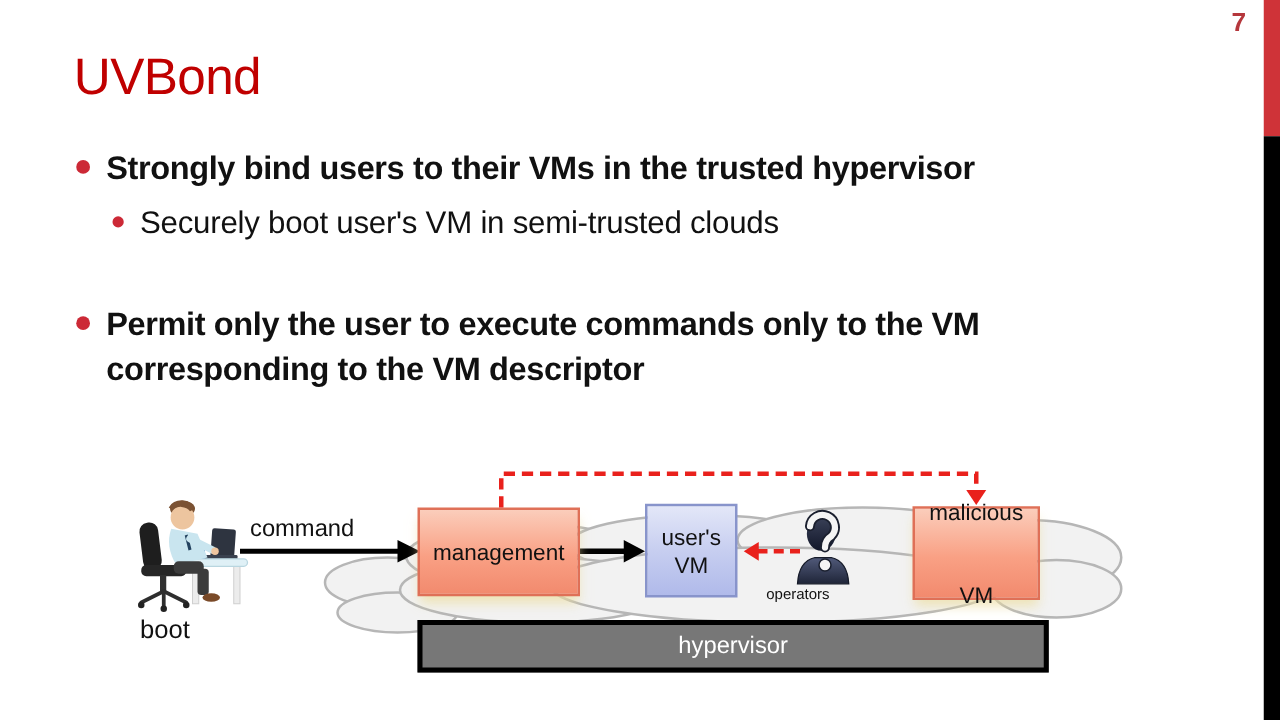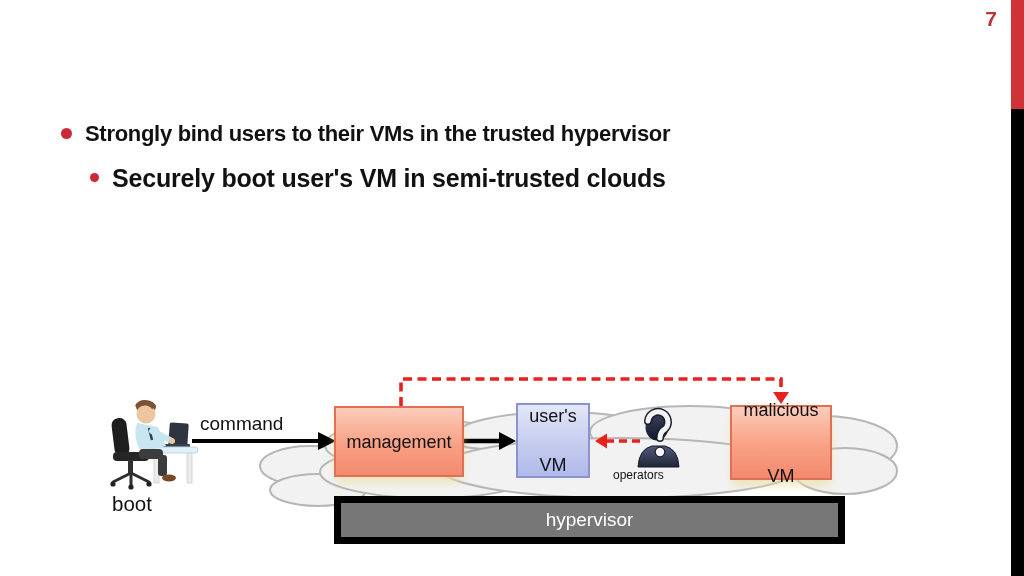--- a/index.html
+++ b/index.html
@@ -12,65 +12,70 @@
   .pagenum{position:absolute;left:978px;top:7px;width:26px;text-align:center;
            font-size:21px;font-weight:bold;color:#b5373c;}
   
   .title{position:absolute;left:59px;top:38px;font-size:41px;letter-spacing:-0.5px;
          color:var(--title-red,#c00000);}
   
   .brow{position:absolute;}
   .brow .dot{position:absolute;border-radius:50%;background:var(--bullet-red,#cc2936);}
   .l1{left:61px;}
   .l1 .dot{width:11px;height:11px;left:0;top:12px;}
-  .l1 .btext{margin-left:24px;font-weight:bold;font-size:22px;line-height:36px;letter-spacing:-0.3px;}
+  .l1 .btext{margin-left:24px;font-weight:bold;font-size:26px;line-height:36px;letter-spacing:-0.3px;}
   .l2{left:90px;}
   .l2 .dot{width:9px;height:9px;left:0;top:11px;}
-  .l2 .btext{margin-left:22px;font-size:25px;line-height:33px;letter-spacing:-0.2px;font-weight:bold;}
+  .l2 .btext{margin-left:22px;font-size:25px;line-height:33px;letter-spacing:-0.2px;}
   .b1{width:920px;} .b2{width:740px;} .b3{width:740px;} .b4{width:860px;} .b5{width:800px;}
   
   .lay{position:absolute;left:0;top:0;pointer-events:none;}
   .z1{z-index:1;} .z4{z-index:4;}
   
   .dbox{position:absolute;z-index:2;text-align:center;font-size:18px;line-height:22px;
         display:flex;flex-direction:column;justify-content:center;}
   .salmon{background:linear-gradient(180deg,#fbcdbb 0%,#f9a084 55%,#f28a6e 100%);
           border:2px solid var(--salmon-box-border,#df7057);
           box-shadow:0 7px 9px -2px rgba(236,222,160,0.75);}
   .bluebox{background:linear-gradient(180deg,#e3e7f8 0%,#c7cef0 50%,#b0baea 100%);
-          border:2px solid var(--blue-box-border,#8894cb);justify-content:space-between;}
+          border:2px solid var(--blue-box-border,#8894cb);}
   #mgmt{left:334px;top:406px;width:126px;height:67px;}
   #uservm{left:516px;top:403px;width:70px;height:71px;}
   #malvm{left:730px;top:405px;width:98px;height:71px;gap:44px;}
   #hyperbar{position:absolute;z-index:2;left:334px;top:496px;width:497px;height:34px;
-            background:var(--hypervisor-gray,#777);border:7px solid #000000;
+            background:var(--hypervisor-gray,#777);border:4px solid #000000;
             color:#fff;font-size:19px;line-height:34px;text-align:center;}
   
   .dlabel{position:absolute;z-index:3;text-align:left;}
   #lbl-command{left:200px;top:413px;width:120px;font-size:19px;}
   #lbl-user{left:112px;top:492px;width:80px;font-size:20.5px;}
   #lbl-operators{left:613px;top:468px;width:94px;font-size:12px;}
 </style>
 </head>
 <body>
 
 <div id="slide">
 
   <div class="bar red"></div>
   <div class="bar black"></div>
   <div class="pagenum">7</div>
 
+  <div class="title">UVBond</div>
 
   <div class="brow l1" style="top:116px">
     <span class="dot"></span>
     <div class="btext b1">Strongly bind users to their VMs in the trusted hypervisor</div>
   </div>
   <div class="brow l2" style="top:162px">
     <span class="dot"></span>
     <div class="btext b2">Securely boot user's VM in semi-trusted clouds</div>
+  </div>
+  <div class="brow l1" style="top:241px">
+    <span class="dot"></span>
+    <div class="btext b4">Permit only the user to execute commands only to the VM corresponding to the VM descriptor</div>
   </div>
 
   <svg class="lay z1" width="1024" height="576" viewBox="0 0 1024 576">
     <defs>
       <linearGradient id="ghead" x1="0" y1="0" x2="0" y2="1">
         <stop offset="0" stop-color="#3a4158"></stop>
           <stop offset="1" stop-color="#12172a"></stop>
       </linearGradient>
       <linearGradient id="gbody" x1="0" y1="0" x2="0" y2="1">
         <stop offset="0" stop-color="#515a7a"></stop>

